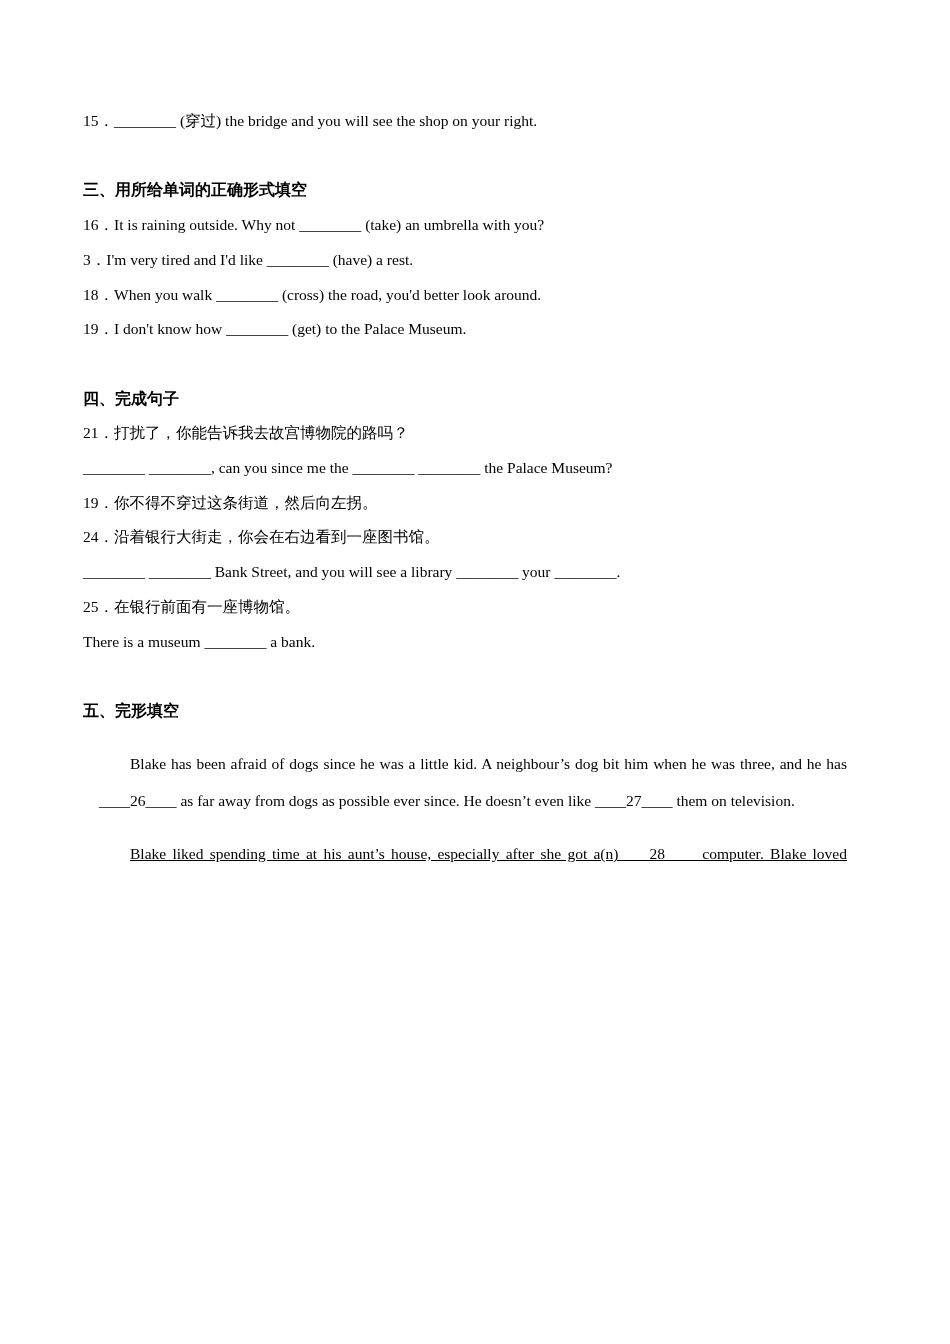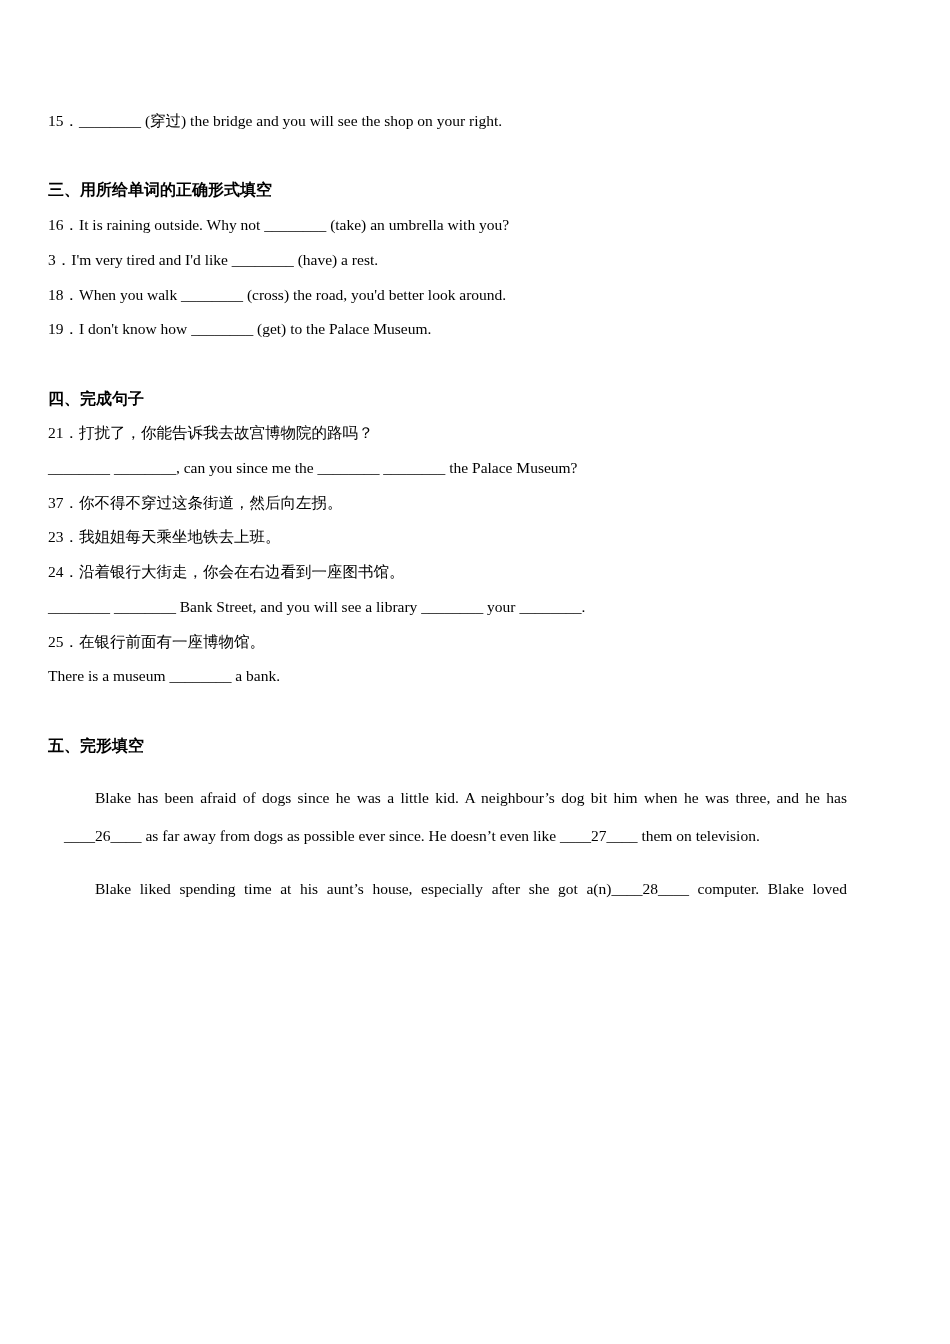--- a/index.html
+++ b/index.html
@@ -11,21 +11,21 @@
     width: 950px;
     min-height: 1344px;
     font-family: "Liberation Serif", "DejaVu Serif", serif;
     color: #000000;
     box-sizing: border-box;
   }
   .page {
     width: 950px;
     min-height: 1344px;
     box-sizing: border-box;
-    padding: 104px 87px 60px 48px;
+    padding: 104px 87px 60px 83px;
     background: #ffffff;
   }
   .line {
     margin: 0;
     font-size: 15.5px;
     line-height: 34.7px;
     white-space: normal;
   }
   .section-title {
     margin: 34.7px 0 0 0;
@@ -35,40 +35,40 @@
   }
   .cloze {
     margin: 16px;
     font-size: 15.5px;
     line-height: 37.4px;
     text-align: justify;
     text-indent: 2em;
   }
   .cloze.last-justify {
     text-align-last: justify;
+    text-decoration: underline;
   }
 </style>
 </head>
 <body>
 
 <div class="page">
 
   <p class="line">15．________ (穿过) the bridge and you will see the shop on your right.</p>
 
   <h3 class="section-title">三、用所给单词的正确形式填空</h3>
   <p class="line">16．It is raining outside. Why not ________ (take) an umbrella with you?</p>
   <p class="line">3．I'm very tired and I'd like ________ (have) a rest.</p>
   <p class="line">18．When you walk ________ (cross) the road, you'd better look around.</p>
   <p class="line">19．I don't know how ________ (get) to the Palace Museum.</p>
 
   <h3 class="section-title">四、完成句子</h3>
   <p class="line">21．打扰了，你能告诉我去故宫博物院的路吗？</p>
   <p class="line">________ ________, can you since me the ________ ________ the Palace Museum?</p>
-  <p class="line">37．你不得不穿过这条街道，然后向左拐。</p>
-  <p class="line">23．我姐姐每天乘坐地铁去上班。</p>
+  <p class="line">19．你不得不穿过这条街道，然后向左拐。</p>
   <p class="line">24．沿着银行大街走，你会在右边看到一座图书馆。</p>
   <p class="line">________ ________ Bank Street, and you will see a library ________ your ________.</p>
   <p class="line">25．在银行前面有一座博物馆。</p>
   <p class="line">There is a museum ________ a bank.</p>
 
   <h3 class="section-title">五、完形填空</h3>
   <p class="cloze">Blake has been afraid of dogs since he was a little kid. A neighbour’s dog bit him when he was three, and he has ____26____ as far away from dogs as possible ever since. He doesn’t even like ____27____ them on television.</p>
   <p class="cloze last-justify">Blake liked spending time at his aunt’s house, especially after she got a(n)____28____ computer. Blake loved</p>
 
 </div>

